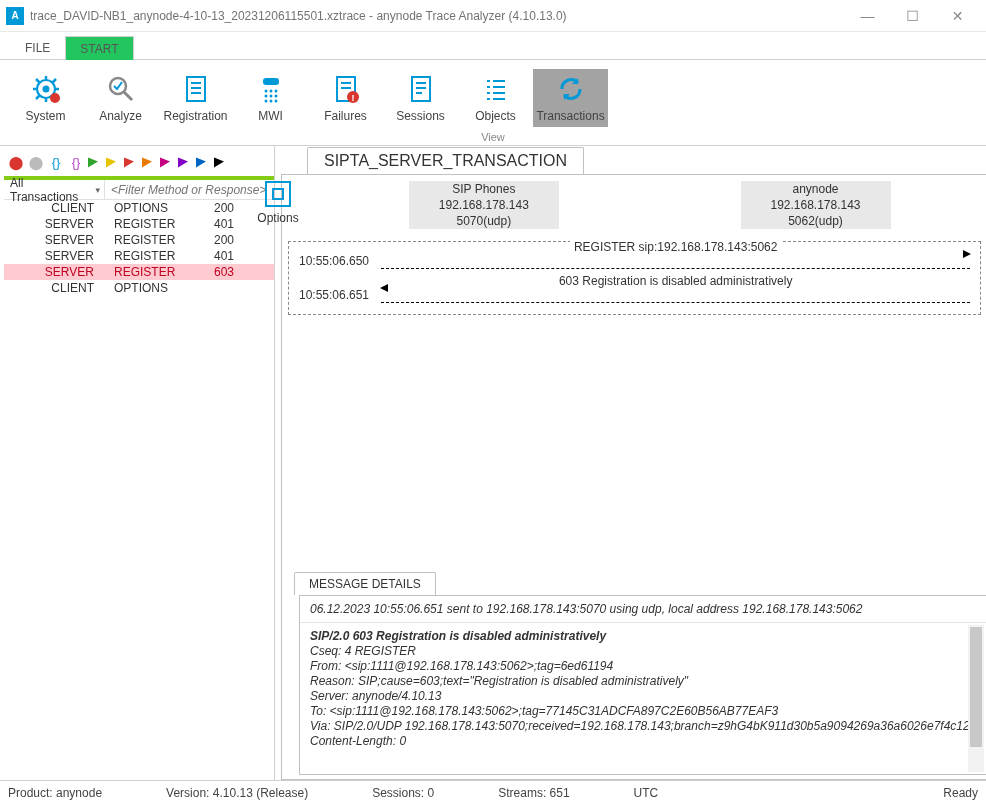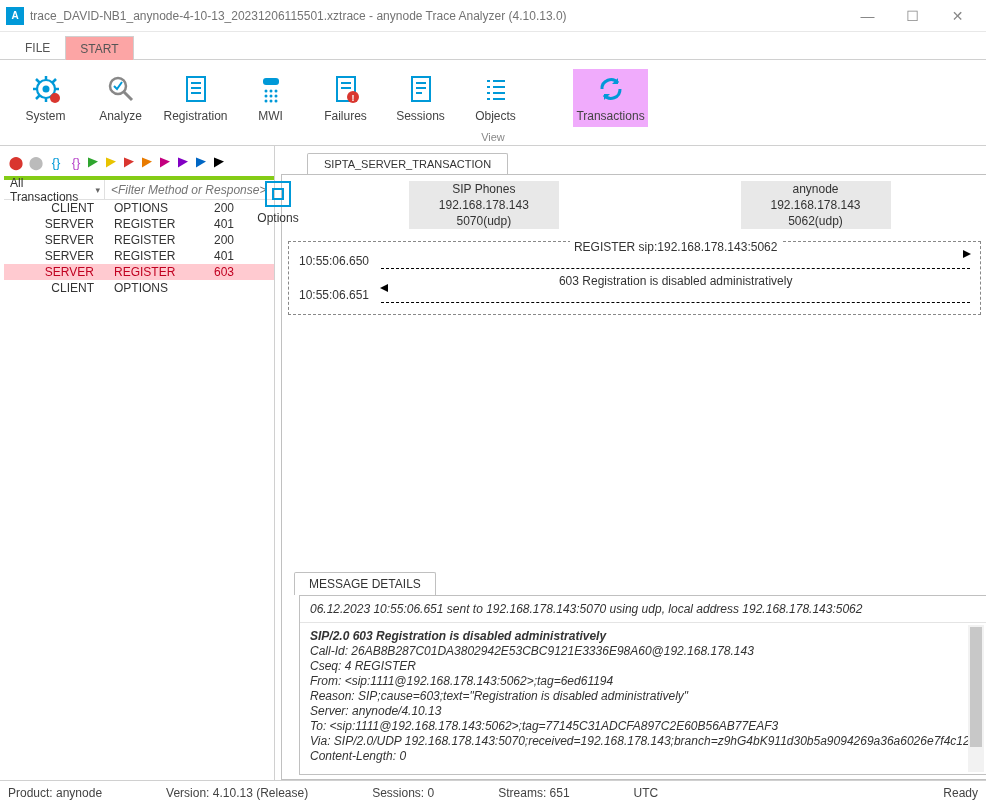--- a/index.html
+++ b/index.html
@@ -8,27 +8,27 @@
 
 .titlebar { height: 32px; background: #fff; display: flex; align-items: center; padding: 0 6px; border-bottom: 1px solid #e8e8e8; }
 .titlebar .app-icon { width: 18px; height: 18px; background: #0099d8; margin-right: 6px; display:flex;align-items:center;justify-content:center;color:#fff;font-size:10px;font-weight:bold;}
 .titlebar .title { flex: 1; color: #737373; font-size: 12px; }
 .titlebar .win-btns { display: flex; }
 .titlebar .win-btn { width: 45px; height: 30px; display: flex; align-items: center; justify-content: center; color: #888; font-size: 14px; }
 
 
 .menubar { height: 28px; display: flex; align-items: flex-end; padding-left: 10px; border-bottom: 1px solid #d0d0d0; }
 .menu-tab { padding: 5px 14px 4px; font-size: 12px; color: #555; border: 1px solid transparent; border-bottom: none; }
-.menu-tab.active { border-color: #d0d0d0; background: #fca5a5; position: relative; top: 1px; }
+.menu-tab.active { border-color: #d0d0d0; background: #22c55e; position: relative; top: 1px; }
 
 
 .ribbon { height: 86px; border-bottom: 1px solid #d0d0d0; display: flex; flex-direction: column; }
 .ribbon-items { flex: 1; display: flex; align-items: center; padding: 4px 8px 0; gap: 0; }
 .ribbon-item { width: 75px; display: flex; flex-direction: column; align-items: center; gap: 4px; padding: 4px 0; cursor: pointer; }
-.ribbon-item.selected { background: #f0abfc; margin-left: 40px; }
+.ribbon-item.selected { background: #a3a3a3; }
 .ribbon-icon { width: 32px; height: 32px; display: flex; align-items: center; justify-content: center; }
 .ribbon-label { font-size: 12px; color: #444; }
 .ribbon-footer { text-align: center; font-size: 11px; color: #888; padding-bottom: 2px; }
 
 
 .main { display: flex; height: calc(804px - 32px - 28px - 86px - 24px); }
 .left-panel { width: 320px; border-right: 1px solid #d0d0d0; display: flex; flex-direction: column; padding: 4px 0 0 4px; }
 .right-panel { flex: 1; display: flex; flex-direction: column; padding: 4px 4px 0 6px; }
 
 
@@ -46,21 +46,21 @@
 
 .tx-table { flex:1; overflow:auto; }
 .tx-row { display: flex; padding: 1px 0; font-size: 12px; }
 .tx-row .c1 { width: 110px; text-align: right; padding-right: 20px; }
 .tx-row .c2 { width: 100px; }
 .tx-row .c3 { width: 60px; }
 .tx-row.selected { background: #ffcad0; color: #c00020; }
 
 
 .rp-tab-row { height: 24px; display: flex; align-items: flex-end; padding-left: 26px; }
-.rp-tab { padding: 4px 16px; border: 1px solid #c0c0c0; border-bottom: none; font-size: 11px; background:#fff; border-radius: 2px 2px 0 0; }
+.rp-tab { padding: 4px 16px; border: 1px solid #c0c0c0; border-bottom: none; font-size: 16px; background:#fff; border-radius: 2px 2px 0 0; }
 
 
 .diagram-wrap { border: 1px solid #c0c0c0; display:flex; flex-direction:column; flex:1; min-height:0; }
 .diagram { height: 392px; padding: 6px; position: relative; }
 .ep-opts { width: 60px; display:flex; flex-direction:column; align-items:center; gap:4px; margin-right: 20px;}
 .ep-box-icon { width:26px; height:26px; border:2px solid #0099d8; display:flex; align-items:center; justify-content:center; }
 .ep-box-icon-inner { width:12px; height:12px; border:2px solid #0099d8; }
 .ep-col { flex:1; display:flex; flex-direction:column; align-items:center; }
 .ep-head { background:#e8e8e8; width: 150px; text-align:center; font-size:12px; }
 .ep-head .l1 { border-bottom: none; padding: 1px 0; }
@@ -352,21 +352,20 @@
         </div>
       </div>
 
       <div class="details-tab-row">
         <div class="details-tab">MESSAGE DETAILS</div>
       </div>
       <div class="details-box">
         <div class="details-summary">06.12.2023 10:55:06.651 sent to 192.168.178.143:5070 using udp, local address 192.168.178.143:5062</div>
         <div class="details-body">
           <div class="line bold">SIP/2.0 603 Registration is disabled administratively</div>
-          <div class="line">Call-Id: 26AB8B287C01DA3802942E53CBC9121E3336E98A60@192.168.178.143</div>
           <div class="line">Cseq: 4 REGISTER</div>
           <div class="line">From: &lt;sip:1111@192.168.178.143:5062&gt;;tag=6ed61194</div>
           <div class="line">Reason: SIP;cause=603;text="Registration is disabled administratively"</div>
           <div class="line">Server: anynode/4.10.13</div>
           <div class="line">To: &lt;sip:1111@192.168.178.143:5062&gt;;tag=77145C31ADCFA897C2E60B56AB77EAF3</div>
           <div class="line">Via: SIP/2.0/UDP 192.168.178.143:5070;received=192.168.178.143;branch=z9hG4bK911d30b5a9094269a36a6026e7f4c125</div>
           <div class="line">Content-Length: 0</div>
           <div class="details-scroll">
               <div class="thumb"></div>
             </div>

